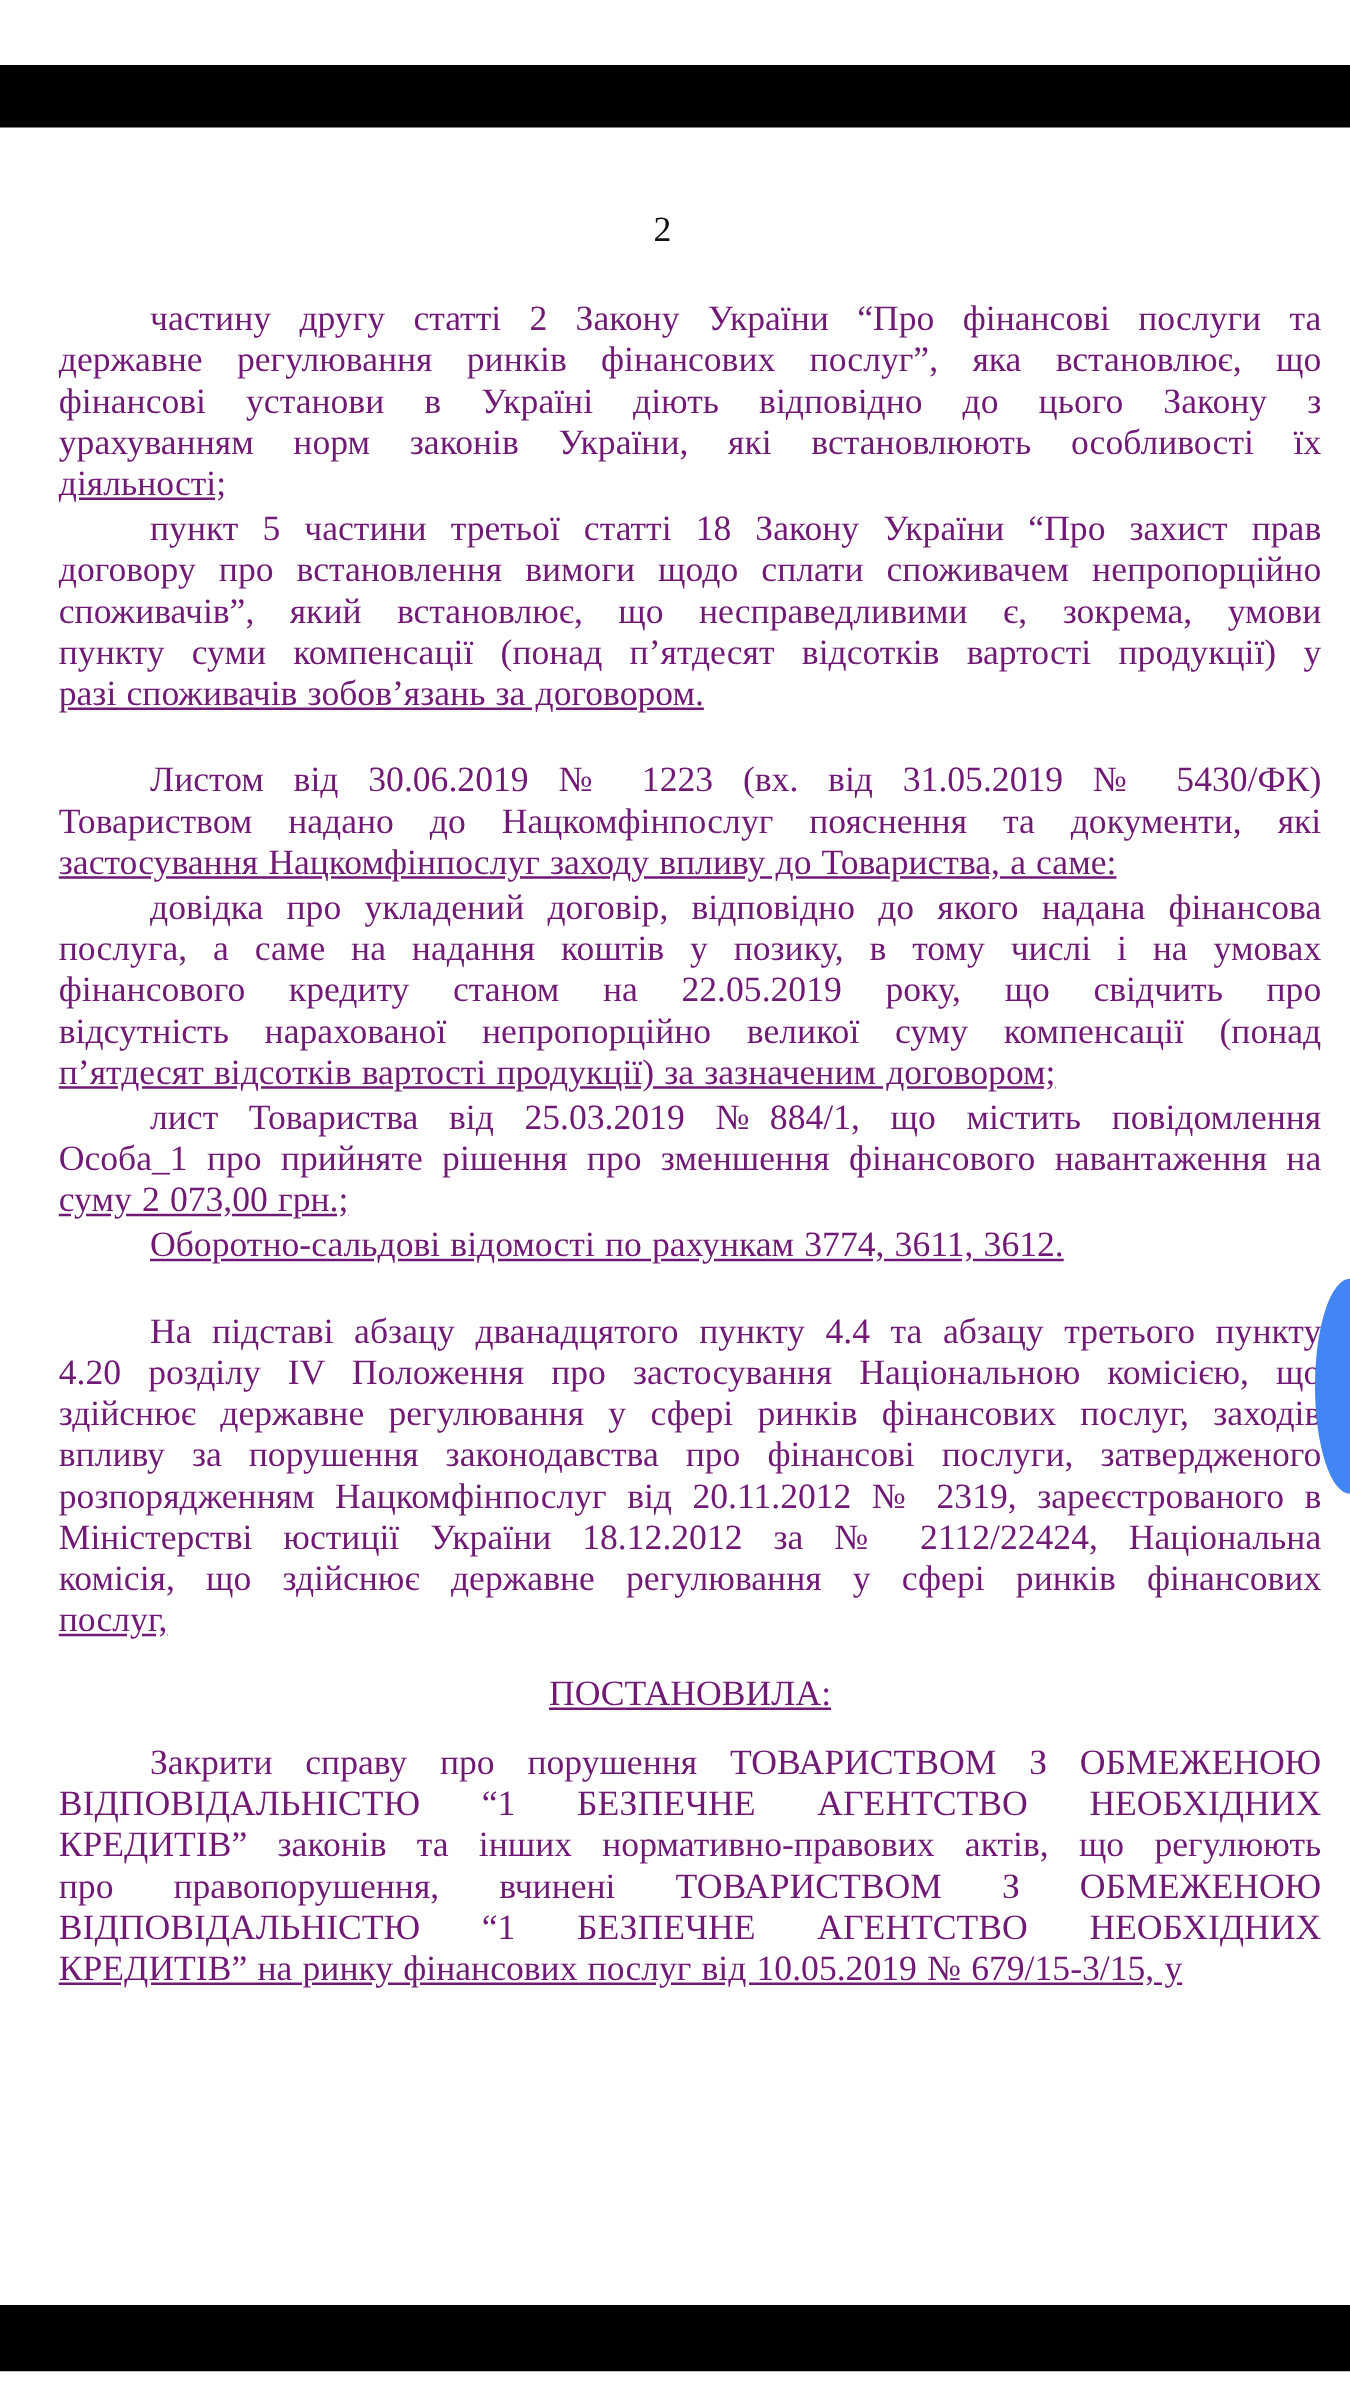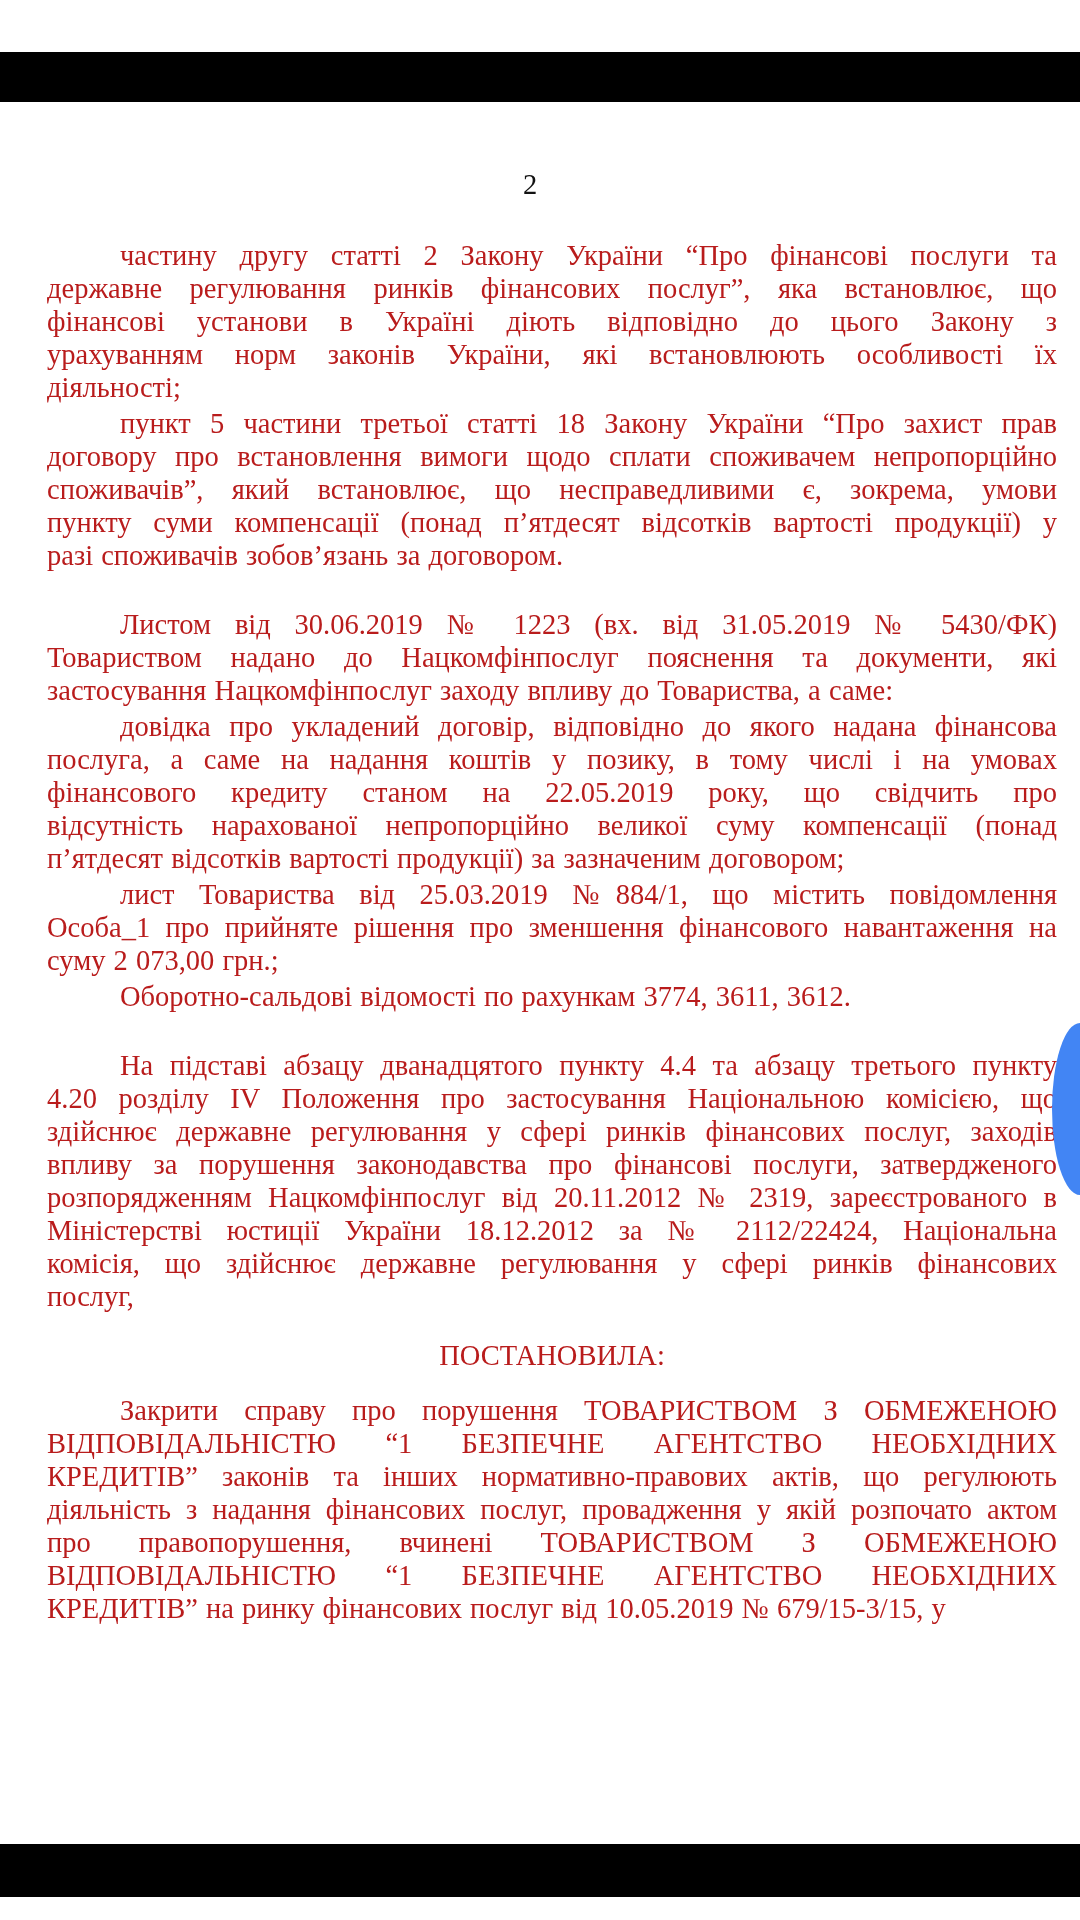--- a/index.html
+++ b/index.html
@@ -22,39 +22,39 @@
   }
   .para{margin:0;}
   .para + .para{margin-top:3px;}
   .para.gap-blank{margin-top:36px;}
   .line{
     text-align:justify;
     text-align-last:justify;
     word-spacing:1px;
   }
   .line.first{text-indent:73px;}
-  .line.last{text-align-last:left;}
+  .line.last{text-align-last:left;text-decoration:underline;}
   .para.heading{margin-top:26px;margin-bottom:22px;}
   .para.heading .line{text-align:center;text-align-last:center;text-indent:0;}
   .scroll-thumb{
     position:absolute;
     right:-28px;top:1023px;
     width:56px;height:172px;
     border-radius:50%;
   }
 </style>
 </head>
 <body style="background: rgb(255, 255, 255);">
 
 <div class="screen">
   <div class="bar top" style="background: rgb(0, 0, 0);"></div>
 
   <div class="page-num" style="color: rgb(18, 18, 18);">2</div>
 
-  <div class="doc" id="doc" style="color: #b91c1c;">
+  <div class="doc" id="doc" style="color: #701a75;">
       <div class="para">
         <div class="line first">частину другу статті 2 Закону України “Про фінансові послуги та</div>
         <div class="line">державне регулювання ринків фінансових послуг”, яка встановлює, що</div>
         <div class="line">фінансові установи в Україні діють відповідно до цього Закону з</div>
         <div class="line">урахуванням норм законів України, які встановлюють особливості їх</div>
         <div class="line last">діяльності;</div>
       </div>
       <div class="para">
         <div class="line first">пункт 5 частини третьої статті 18 Закону України “Про захист прав</div>
         <div class="line">договору про встановлення вимоги щодо сплати споживачем непропорційно</div>
@@ -92,21 +92,20 @@
         <div class="line">комісія, що здійснює державне регулювання у сфері ринків фінансових</div>
         <div class="line last">послуг,</div>
       </div>
       <div class="para heading">
         <div class="line last">ПОСТАНОВИЛА:</div>
       </div>
       <div class="para">
         <div class="line first">Закрити справу про порушення ТОВАРИСТВОМ З ОБМЕЖЕНОЮ</div>
         <div class="line">ВІДПОВІДАЛЬНІСТЮ “1 БЕЗПЕЧНЕ АГЕНТСТВО НЕОБХІДНИХ</div>
         <div class="line">КРЕДИТІВ” законів та інших нормативно-правових актів, що регулюють</div>
-        <div class="line">діяльність з надання фінансових послуг, провадження у якій розпочато актом</div>
         <div class="line">про правопорушення, вчинені ТОВАРИСТВОМ З ОБМЕЖЕНОЮ</div>
         <div class="line">ВІДПОВІДАЛЬНІСТЮ “1 БЕЗПЕЧНЕ АГЕНТСТВО НЕОБХІДНИХ</div>
         <div class="line last">КРЕДИТІВ” на ринку фінансових послуг від 10.05.2019 № 679/15-3/15, у</div>
       </div>
     </div>
 
   <div class="scroll-thumb" style="background: rgb(66, 133, 244);"></div>
 
   <div class="bar bottom" style="background: rgb(0, 0, 0);"></div>
 </div>

